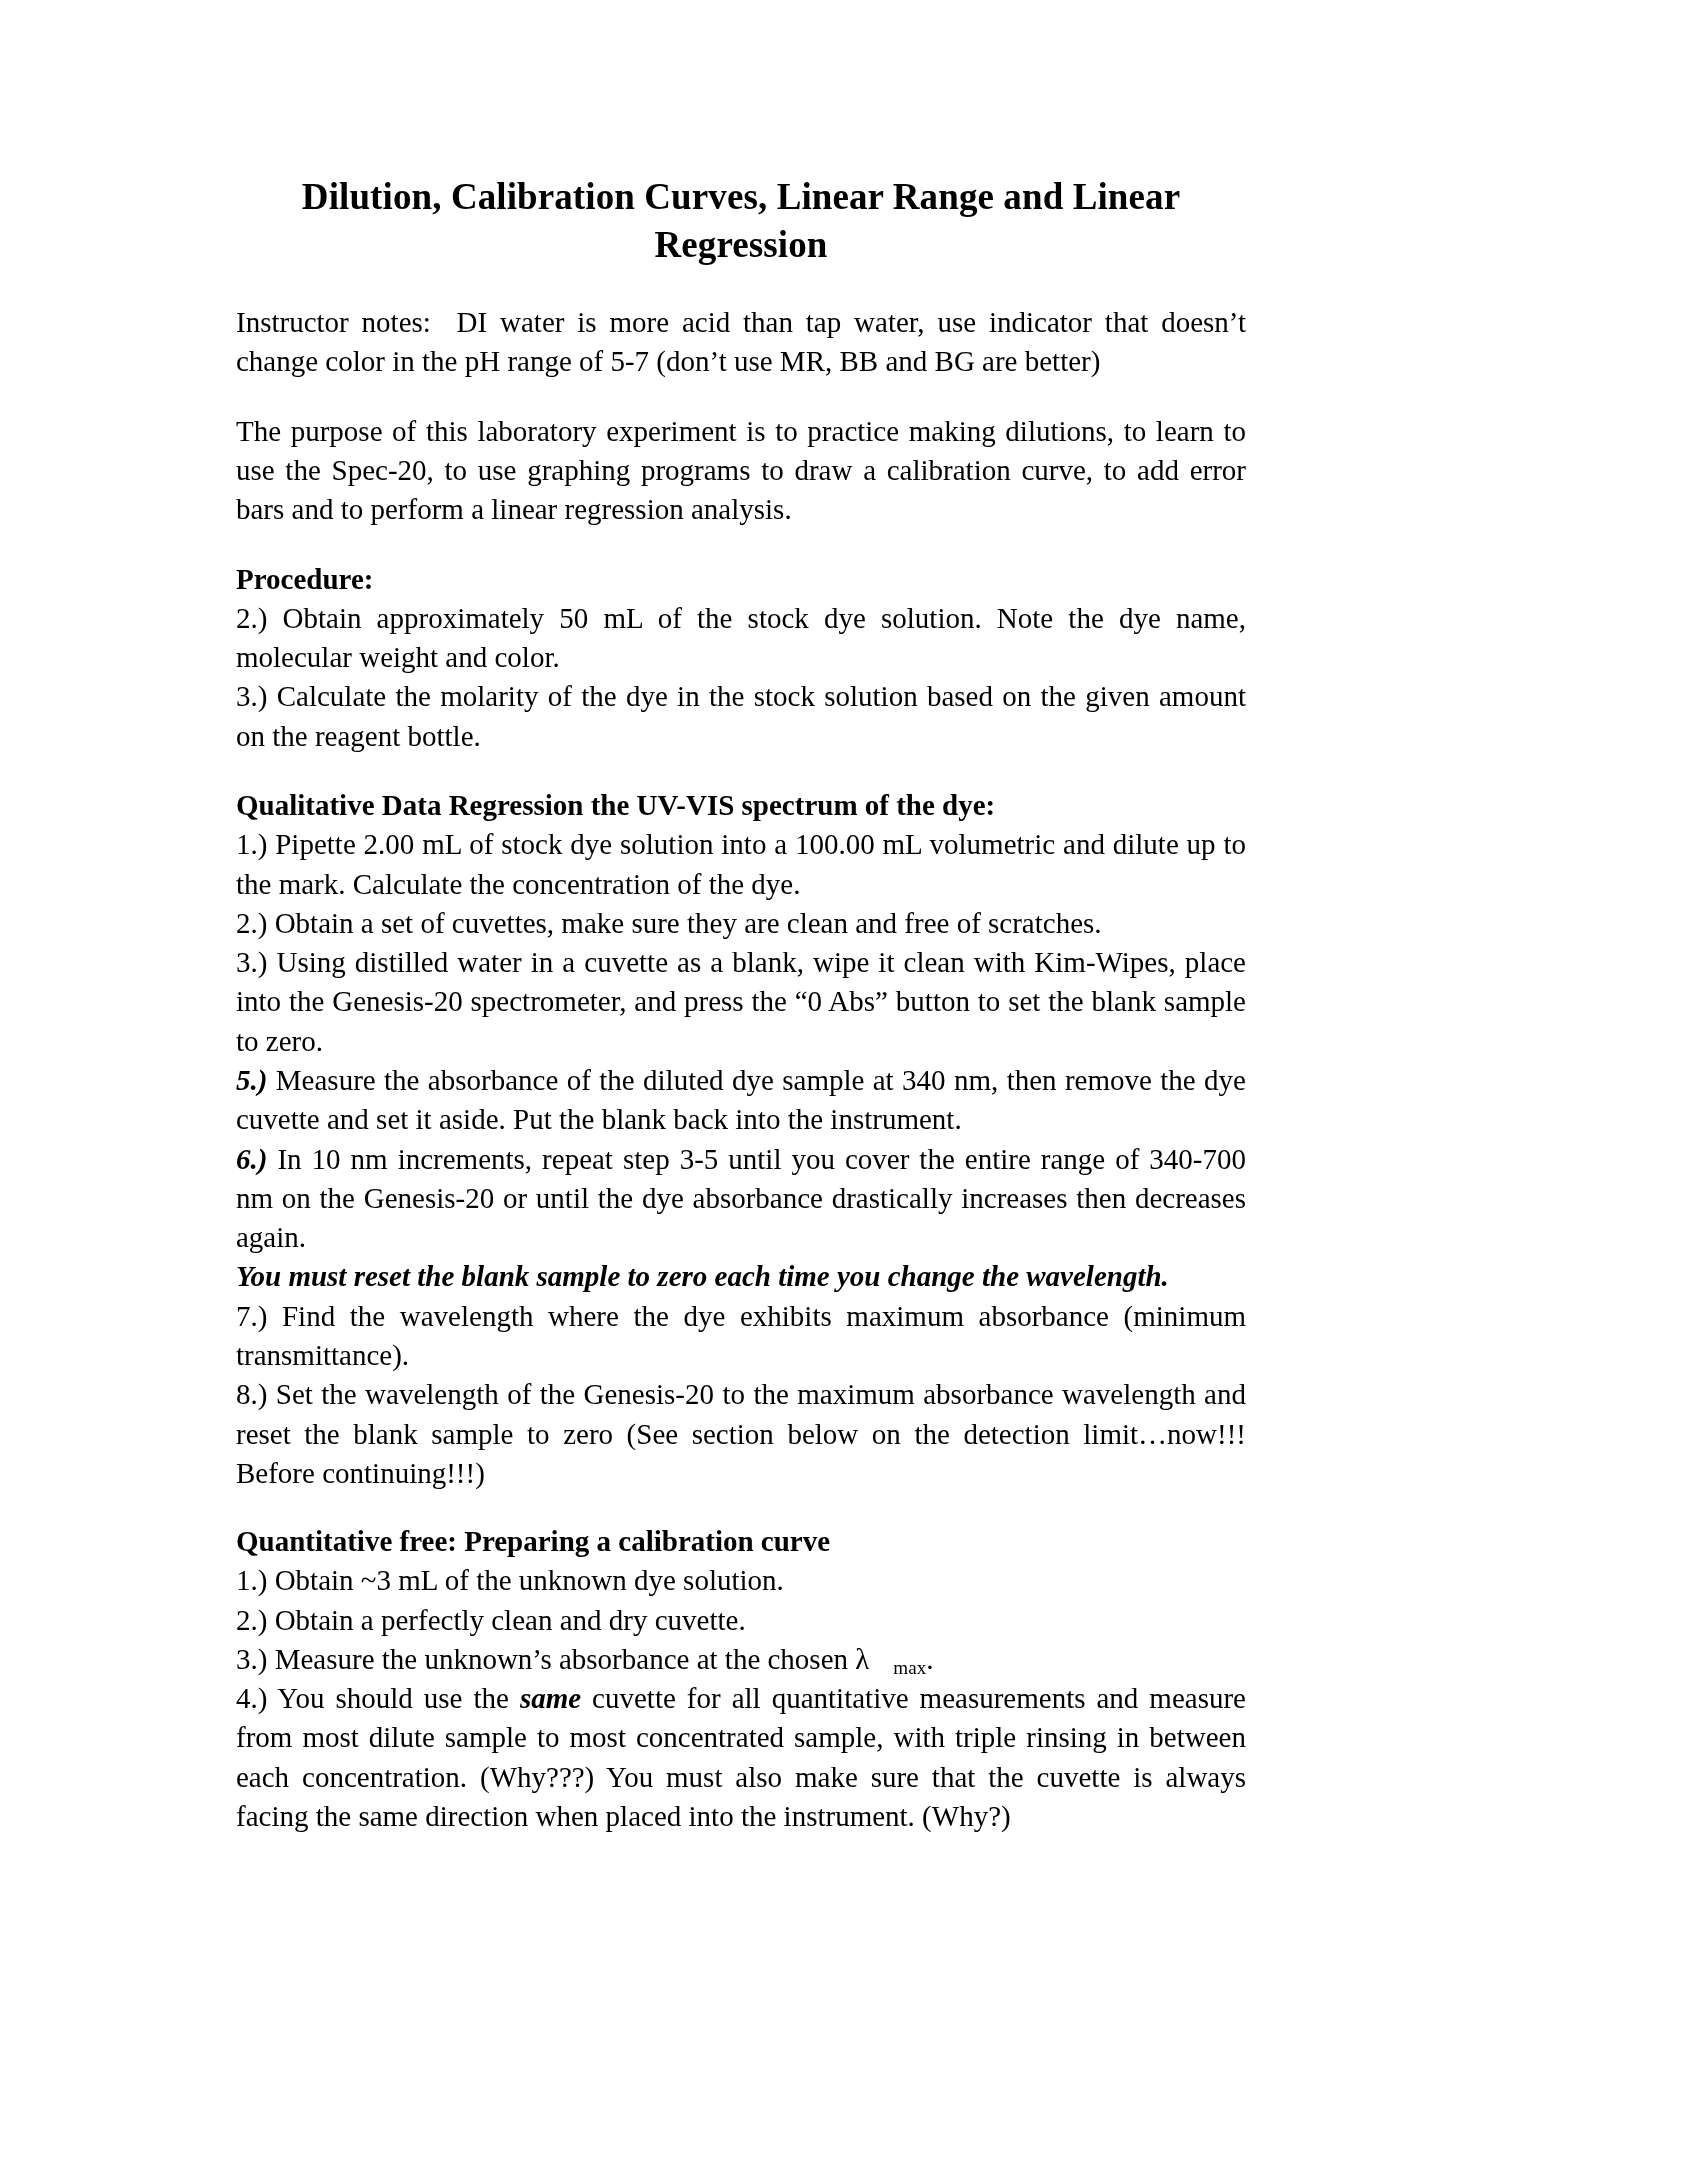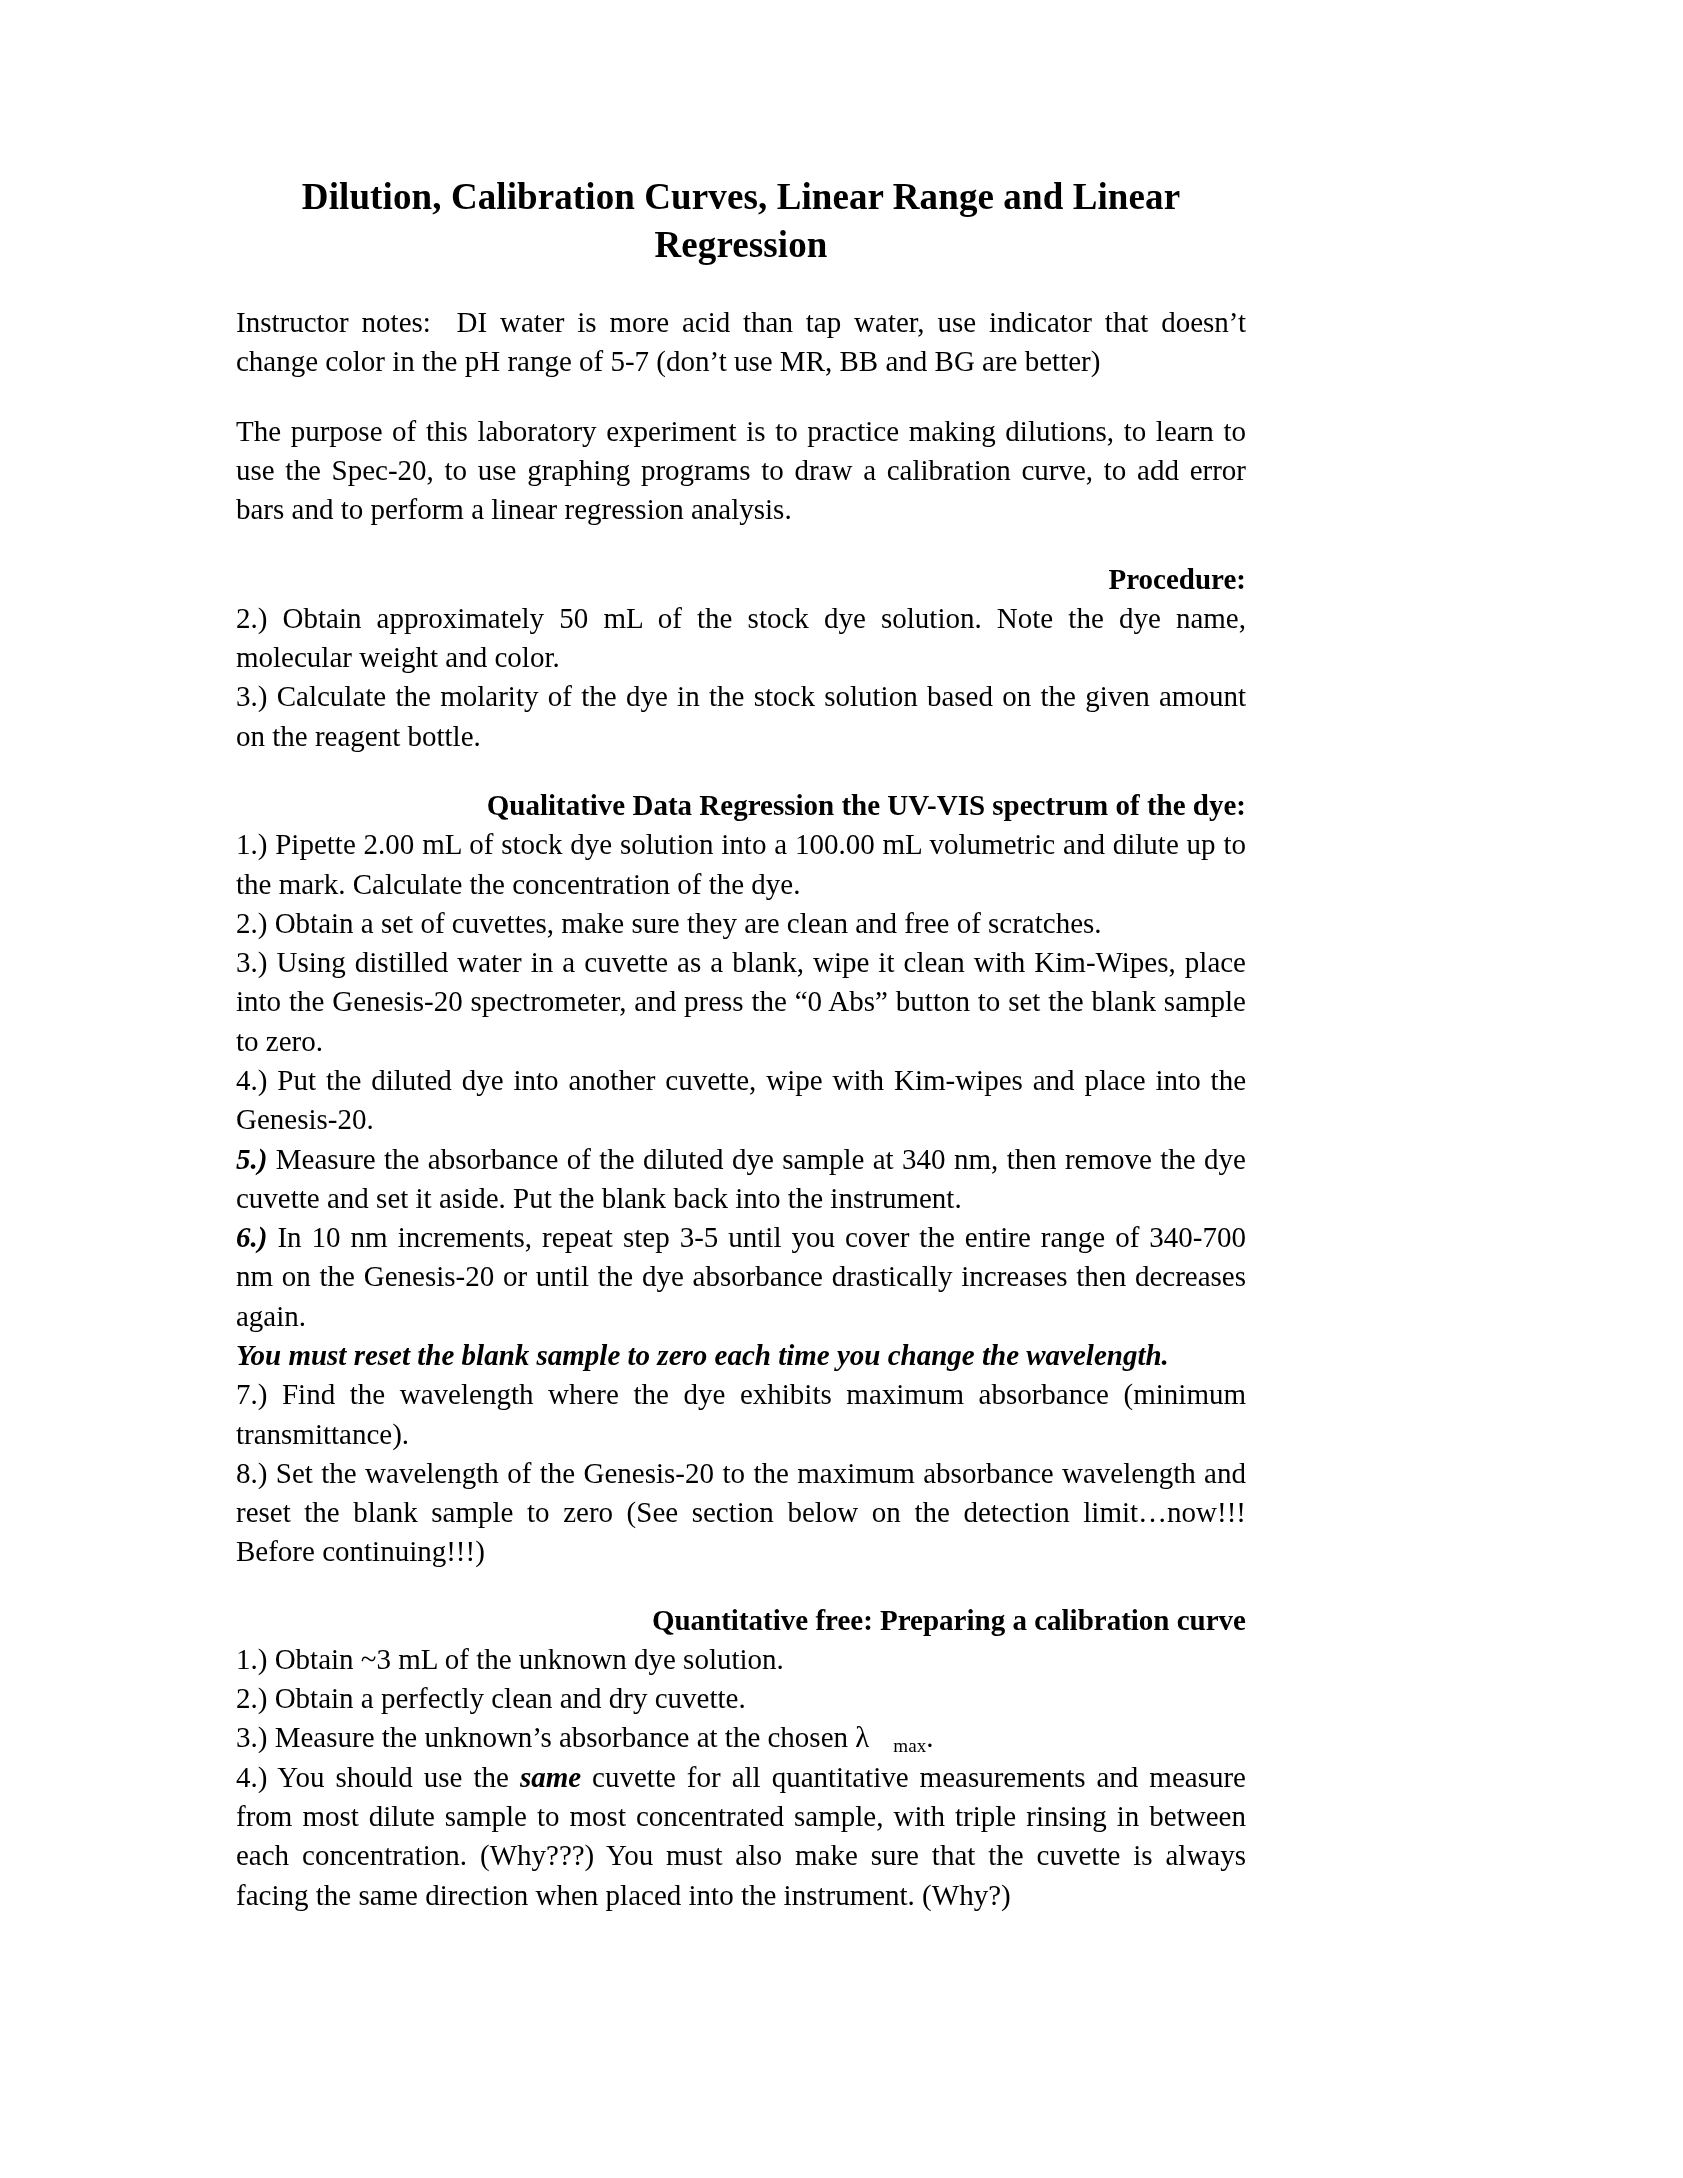--- a/index.html
+++ b/index.html
@@ -43,21 +43,21 @@
   .gap {
     height: 30px;
   }
   .gap-sm {
     height: 29px;
   }
   .b { font-weight: normal; }
   .bi { font-weight: bold; font-style: italic; }
   .heading {
     font-weight: bold;
-    text-align: right;
+    text-align: left;
   }
   .lastline { text-align: left; }
   sub {
     font-size: 0.66em;
     vertical-align: baseline;
     position: relative;
     top: 0.26em;
     margin-left: 24px;
   }
 </style>
@@ -79,21 +79,20 @@
   <p class="heading">Procedure:</p>
   <p>2.) Obtain approximately 50 mL of the stock dye solution. Note the dye name, molecular weight and color.</p>
   <p>3.) Calculate the molarity of the dye in the stock solution based on the given amount on the reagent bottle.</p>
 
   <div class="gap"></div>
 
   <p class="heading">Qualitative Data Regression the UV-VIS spectrum of the dye:</p>
   <p>1.) Pipette 2.00 mL of stock dye solution into a 100.00 mL volumetric and dilute up to the mark. Calculate the concentration of the dye.</p>
   <p>2.) Obtain a set of cuvettes, make sure they are clean and free of scratches.</p>
   <p>3.) Using distilled water in a cuvette as a blank, wipe it clean with Kim-Wipes, place into the Genesis-20 spectrometer, and press the “0 Abs” button to set the blank sample to zero.</p>
-  <p>4.) Put the diluted dye into another cuvette, wipe with Kim-wipes and place into the Genesis-20.</p>
 
   <p><span class="bi">5.)</span><span> </span><span>Measure the absorbance of the diluted dye sample at 340 nm, then remove the dye cuvette and set it aside. Put the blank back into the instrument.</span></p>
 
   <p><span class="bi">6.)</span><span> </span><span>In 10 nm increments, repeat step 3-5 until you cover the entire range of 340-700 nm on the Genesis-20 or until the dye absorbance drastically increases then decreases again.</span></p>
 
   <p class="bi lastline">You must reset the blank sample to zero each time you change the wavelength.</p>
 
   <p>7.) Find the wavelength where the dye exhibits maximum absorbance (minimum transmittance).</p>
 
   <p><span>8.) Set the wavelength of the Genesis-20 to the maximum absorbance wavelength and reset the blank sample to zero (See section below on the detection limit…</span><span class="b">now!!!</span><span> Before continuing!!!)</span></p>

